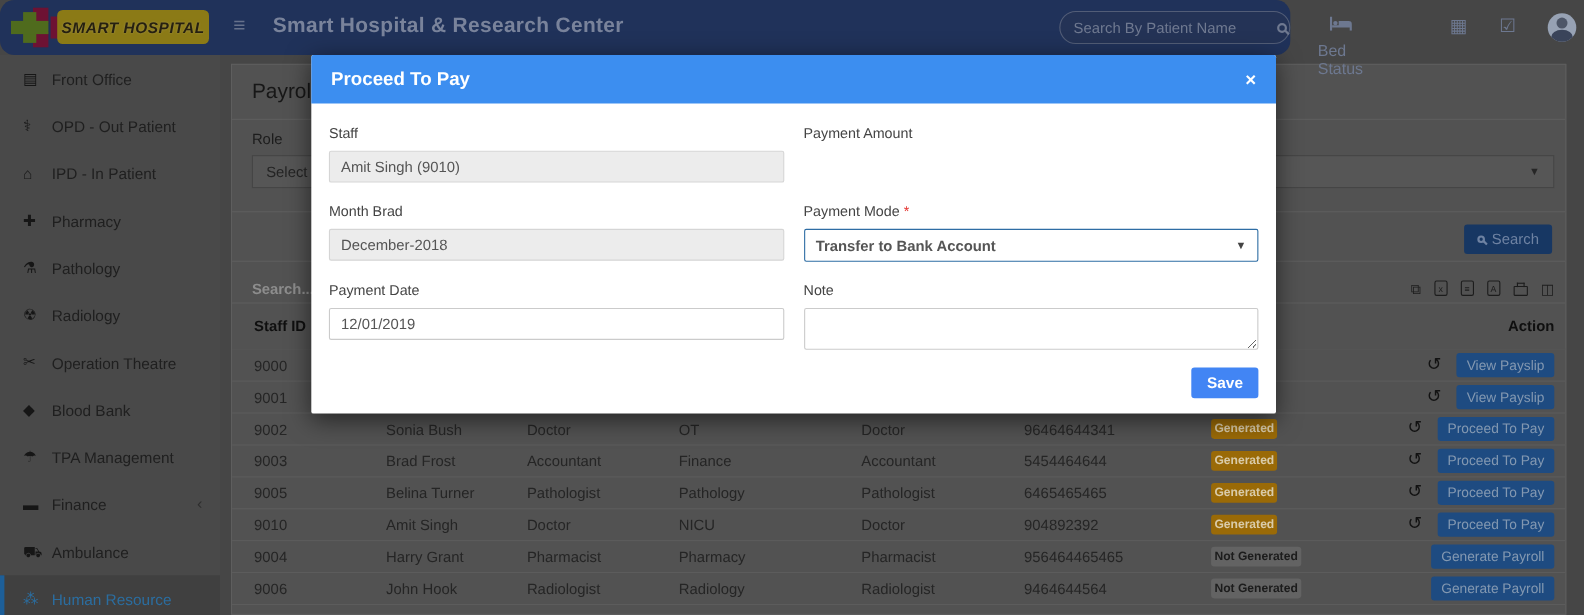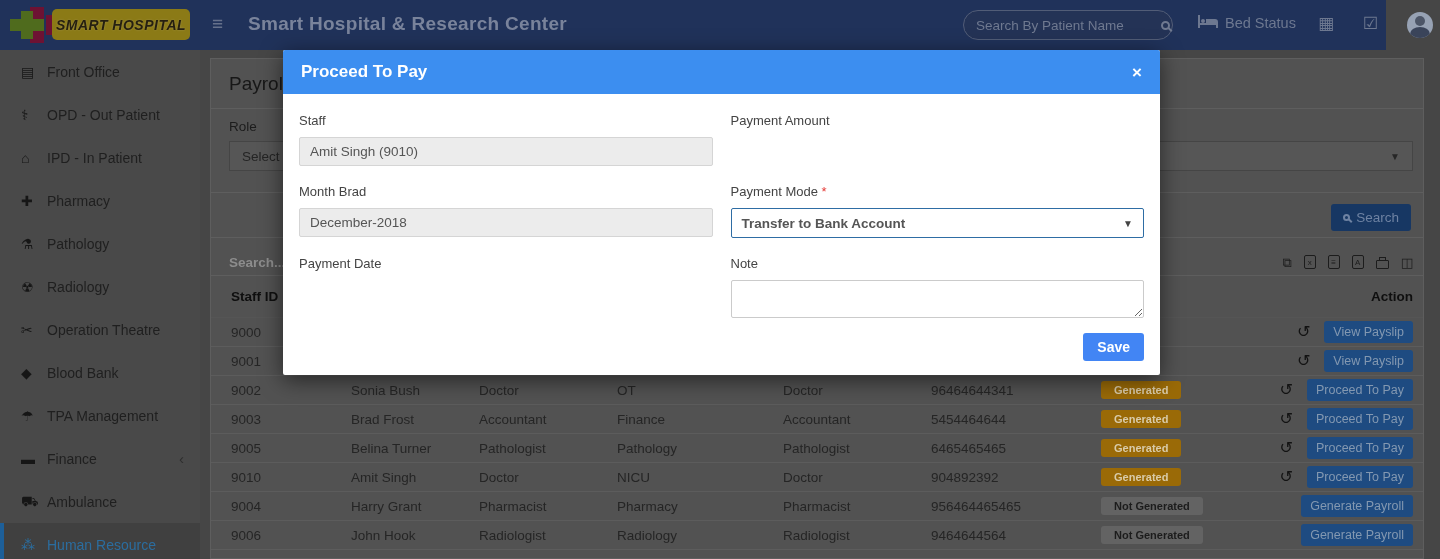--- a/index.html
+++ b/index.html
@@ -1,40 +1,40 @@
 <!DOCTYPE html>
 <html><head>
 <meta charset="utf-8">
 <style>
   * { margin:0; padding:0; box-sizing:border-box; }
   html,body { width:1440px; height:559px; overflow:hidden; }
   body { font-family:"Liberation Sans", "DejaVu Sans", sans-serif; background:#464646; position:relative; }
 
   
-  .topbar { position:absolute; left:0; top:0; width:1386px; height:50px; background:#20325a; z-index:2; }
+  .topbar { position:absolute; left:0; top:0; width:1173px; height:50px; background:#20325a; z-index:2;border-radius:13px; }
   .logo-wrap { position:absolute; left:8px; top:5px; width:182px; height:40px; }
   .logo-cross { position:absolute; left:2px; top:2px; width:44px; height:36px; }
   .lc-sq { position:absolute; background:#6d1233; }
   .lc-sq.a { left:20px; top:0; width:14px; height:14px; }
   .lc-sq.b { left:20px; top:22px; width:14px; height:14px; }
   .lc-sq.c { left:36px; top:8px; width:8px; height:20px; }
   .lc-plus { position:absolute; left:0; top:4px; width:34px; height:28px; }
   .lc-plus::before { content:""; position:absolute; left:11px; top:0; width:12px; height:28px; background:#4f6b1d; }
   .lc-plus::after { content:""; position:absolute; left:0; top:8px; width:34px; height:12px; background:#4f6b1d; }
   .logo-pill { position:absolute; left:44px; top:4px; width:138px; height:31px; background:#8b7a16; border-radius:5px; display:flex; align-items:center; justify-content:center; }
   .logo-pill span { font-size:14px; font-weight:bold; font-style:italic; letter-spacing:.5px; color:#262010; text-shadow:0 0 2px #a3954e; }
   .hamburger { position:absolute; left:212px; top:13px; font-size:19px; color:#66718b; cursor:pointer; }
   .app-title { position:absolute; left:248px; top:13px; font-size:19px; font-weight:bold; color:#79839b; letter-spacing:.3px; }
   .hdr-search { position:absolute; left:963px; top:10px; width:210px; height:30px; border:1px solid #525d77; border-radius:15px; background:#243356; display:flex; align-items:center; padding:0 12px; }
   .hdr-search input { flex:1; background:transparent; border:none; outline:none; font-size:13.5px; color:#9aa3b5; font-family:inherit; }
   .hdr-search input::placeholder { color:#6f7990; opacity:1; }
   .mag { width:9px; height:9px; border:2px solid currentColor; border-radius:50%; position:relative; display:inline-block; flex:none; }
   .mag::after { content:""; position:absolute; width:2px; height:5px; background:currentColor; transform:rotate(-45deg); right:-3px; bottom:-4px; }
   .hdr-search .mag { color:#6f7990; margin-left:8px; }
-  .bed-status { position:absolute; left:1198px; top:15px; display:flex; align-items:center; gap:7px; color:#6d7890; font-size:14.5px; cursor:pointer; }
+  .bed-status { position:absolute; left:1198px; top:15px; display:flex; align-items:center; gap:7px; color:#6d7890; font-size:14.5px; cursor:pointer;flex-direction:column; }
   .bed-ico { display:inline-block; }
   .hdr-ico { position:absolute; top:15px; font-size:17px; color:#6d7890; cursor:pointer; line-height:1; }
   .hdr-ico.cal { left:1318px; }
   .hdr-ico.task { left:1363px; }
   .avatar { position:absolute; left:1407px; top:12px; width:26px; height:26px; border-radius:50%; background:#97a2b4; overflow:hidden; cursor:pointer; }
   .avatar::before { content:""; position:absolute; left:8px; top:4px; width:10px; height:10px; border-radius:50%; background:#4d5668; }
   .avatar::after { content:""; position:absolute; left:3px; top:15px; width:20px; height:14px; border-radius:50% 50% 0 0; background:#394souper; background:#3a445a; }
 
   
   .sidebar { position:absolute; left:0; top:50px; width:200px; height:509px; background:#494949; z-index:1; }
@@ -63,21 +63,21 @@
   .icon-print::before { content:""; position:absolute; top:-4px; left:2px; right:2px; height:3px; border:1px solid #1c1c1c; border-bottom:none; }
 
   
   .tbl { position:absolute; left:0; top:216px; width:100%; }
   .tr { display:grid; grid-template-columns:120px 128px 138px 166px 148px 170px 176px 1fr; align-items:center; height:29px; padding-left:20px; padding-right:10px; border-bottom:1px solid #5c5c5c; font-size:13.5px; color:#252525; }
   .tr.head { height:43px; border-top:1px solid #5e5e5e; border-bottom:1px solid #555; font-weight:bold; color:#0f0f0f; }
   .tr .action-cell { display:flex; align-items:center; justify-content:flex-end; gap:14px; }
   .tr.head .action-cell { font-weight:bold; }
   .undo { font-size:16px; color:#121212; cursor:pointer; line-height:1; }
   .abtn { background:#1e4b81; color:#8398b1; border:none; border-radius:3px; font-size:12.5px; font-family:inherit; padding:4px 9px; cursor:pointer; }
-  .badge { display:inline-block; font-size:11px; font-weight:bold; border-radius:3px; padding:3px 13px;text-align:right; }
+  .badge { display:inline-block; font-size:11px; font-weight:bold; border-radius:3px; padding:3px 3px;text-align:right; }
   .badge.gen { background:#9a6a07; color:#d9cba9; }
   .badge.mut { background:#636363; color:#1c1c1c; }
 
   
   .modal { position:absolute; left:283px; top:50px; width:877px; z-index:10; box-shadow:0 5px 22px rgba(0,0,0,.55); background:#fff; border-radius:2px; }
   .m-head { height:44px; background:#3c8ef0; border-radius:2px 2px 0 0; display:flex; align-items:center; padding:0 18px; }
   .m-title { color:#fff; font-size:17px; font-weight:bold; flex:1; }
   .m-close { color:#fff; font-size:17px; font-weight:bold; cursor:pointer; line-height:1; }
   .m-body { padding:19px 16px 14px; }
   .m-row { display:flex; gap:18px; margin-bottom:18px; }
@@ -356,20 +356,21 @@
         </label>
         <div class="f-select">
           <span class="val">Transfer to Bank Account</span>
           <span class="caret">▼</span>
         </div>
       </div>
     </div>
     <div class="m-row" style="margin-bottom:0;">
       <div class="fgroup">
         <label>Payment Date</label>
+        <input class="f-input" type="text" value="12/01/2019" style="">
       </div>
       <div class="fgroup">
         <label>Note</label>
         <textarea class="f-area" style=""></textarea>
       </div>
     </div>
     <div class="m-foot">
       <button class="btn-save">Save</button>
     </div>
   </div>

